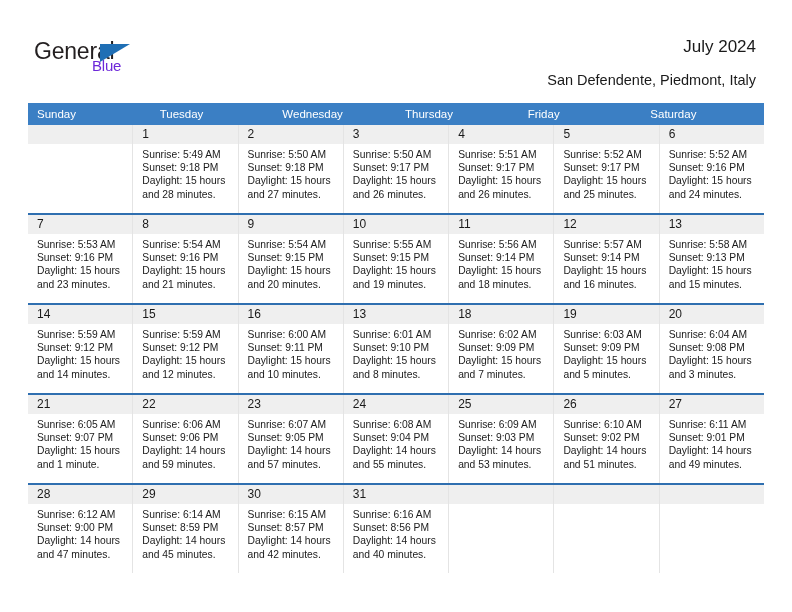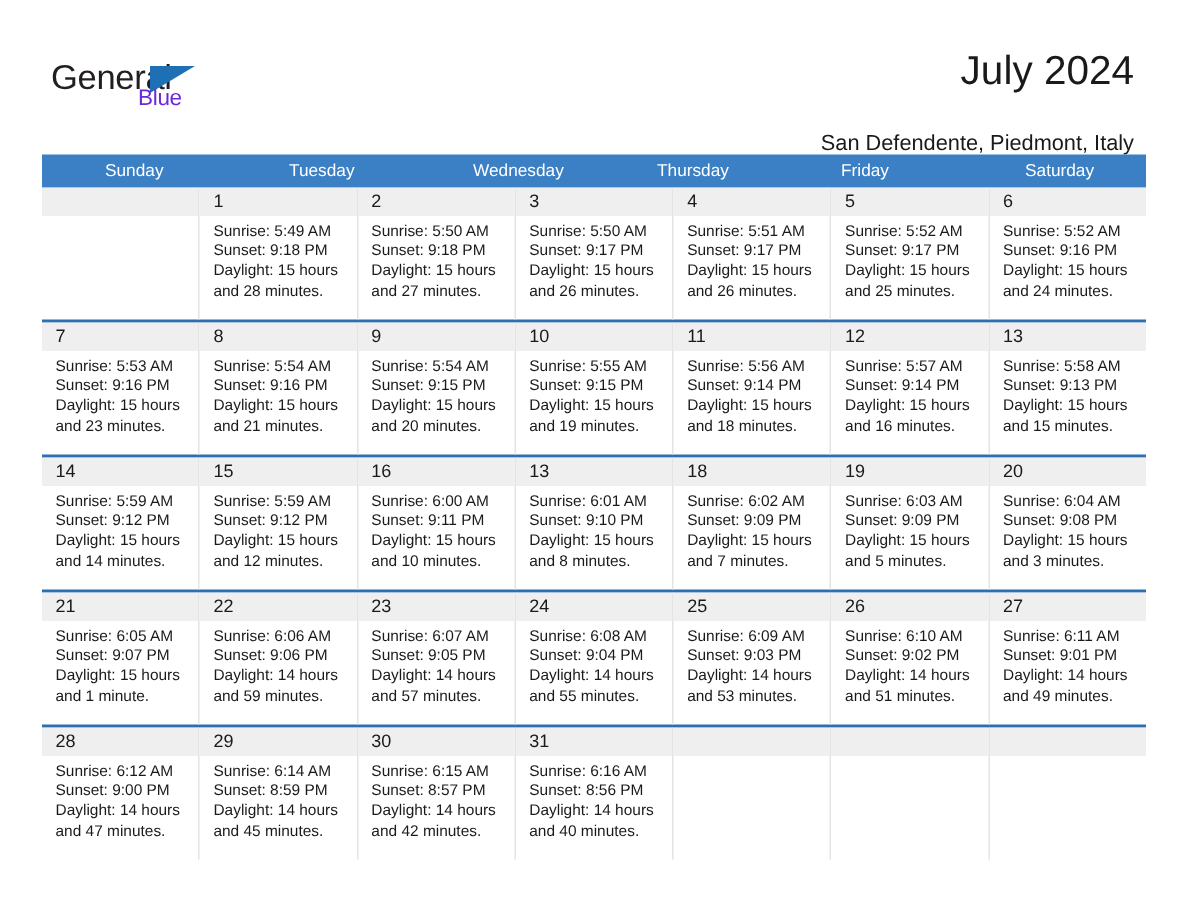--- a/index.html
+++ b/index.html
@@ -67,30 +67,30 @@
     font-family: "Liberation Sans", sans-serif;
   }
 
   .title-block {
     position: absolute;
     right: 36px;
     top: 30px;
     text-align: right;
   }
   .cal-title {
-    font-size: 27px;
+    font-size: 17px;
     color: #1a1a1a;
     line-height: 34px;
     white-space: nowrap;
   }
   .cal-subtitle {
     font-size: 14.5px;
     color: #1a1a1a;
     line-height: 20px;
-    margin-top: 22px;
+    margin-top: 6px;
     white-space: nowrap;
   }
 
   
   .calendar {
     position: absolute;
     left: 28px;
     top: 103px;
     width: 736px;
   }
@@ -102,21 +102,20 @@
   }
   .weekday-cell {
     flex: 1 1 0;
     color: #ffffff;
     font-size: 11.5px;
     line-height: 22px;
     padding-left: 9px;
     box-sizing: border-box;
     white-space: nowrap;
     overflow: hidden;
-    margin-left: 33px;
   }
 
   .week-row {
     display: flex;
     border-top: 2px solid #2f6fb0;
     height: 88px;
   }
   .week-row.first {
     border-top: none;
   }

